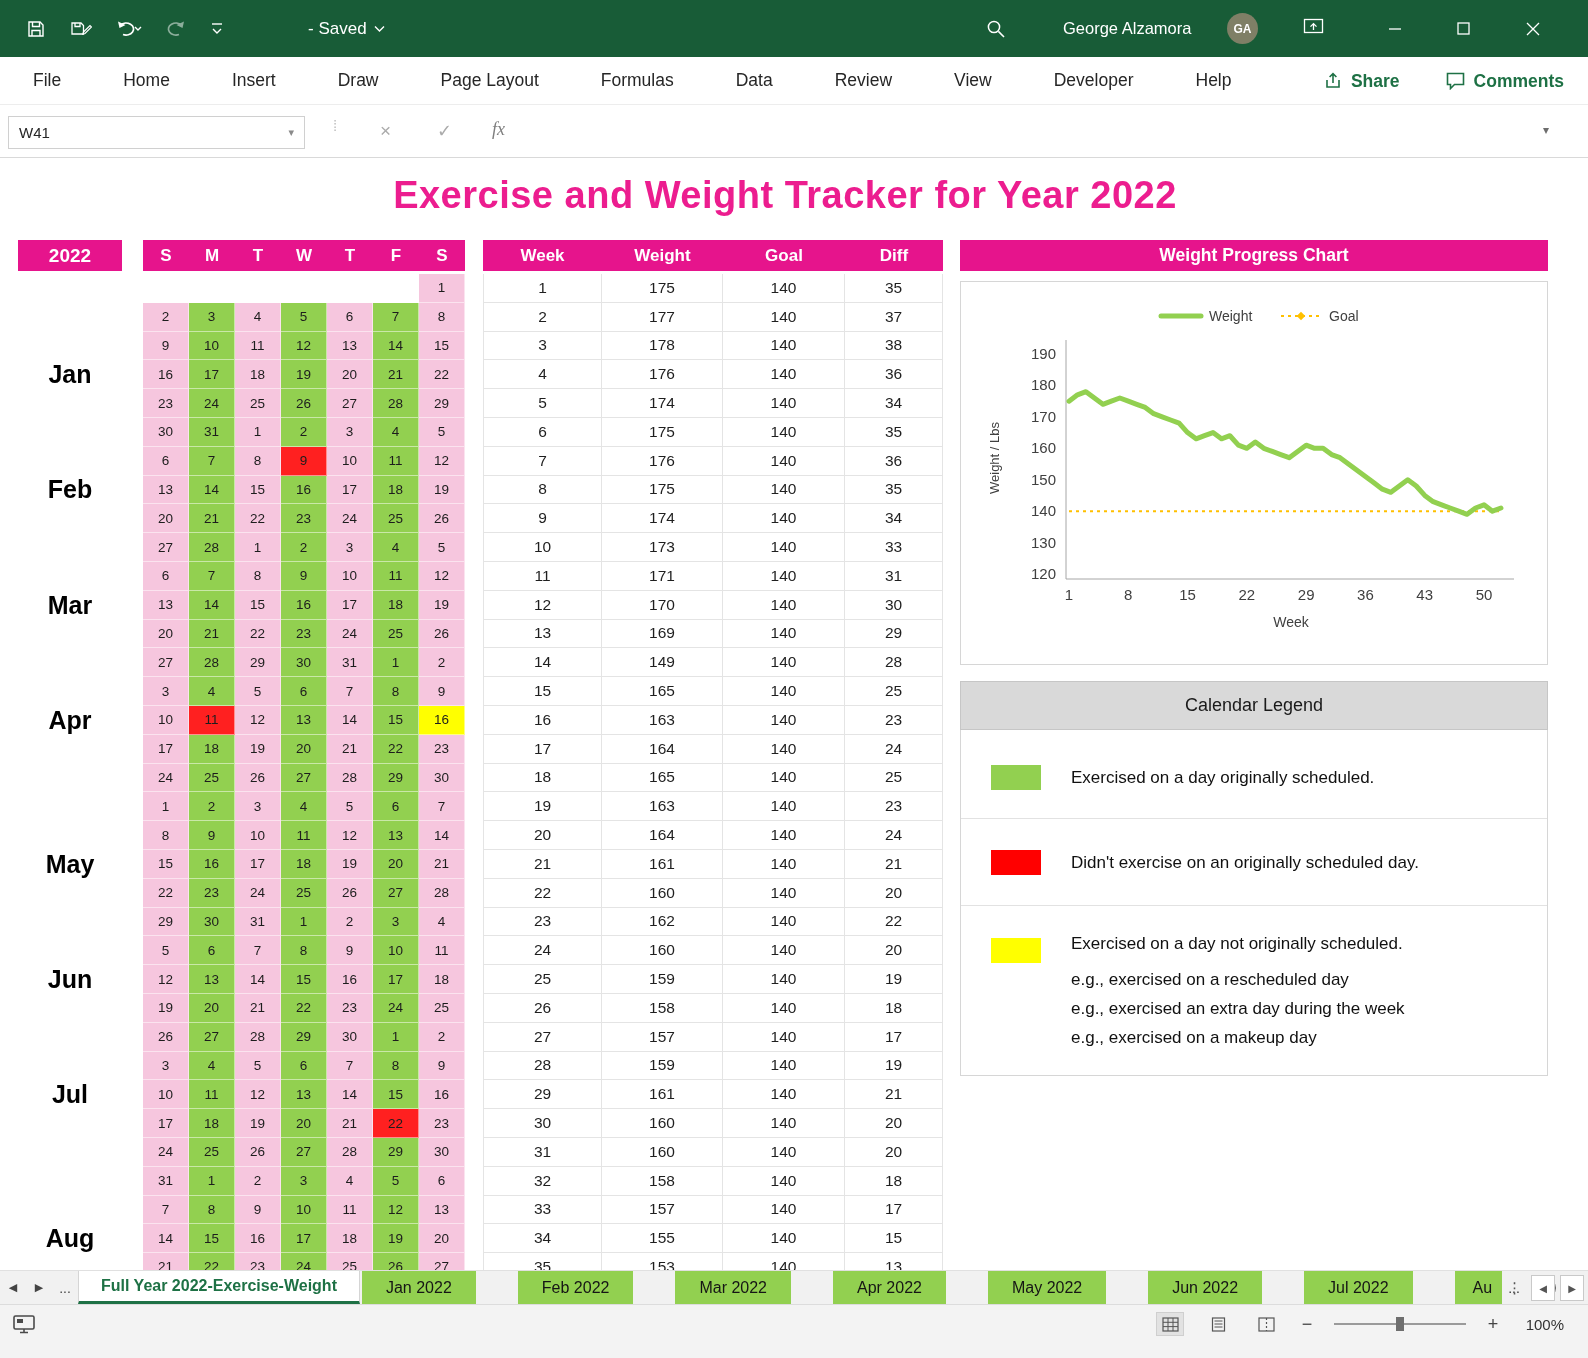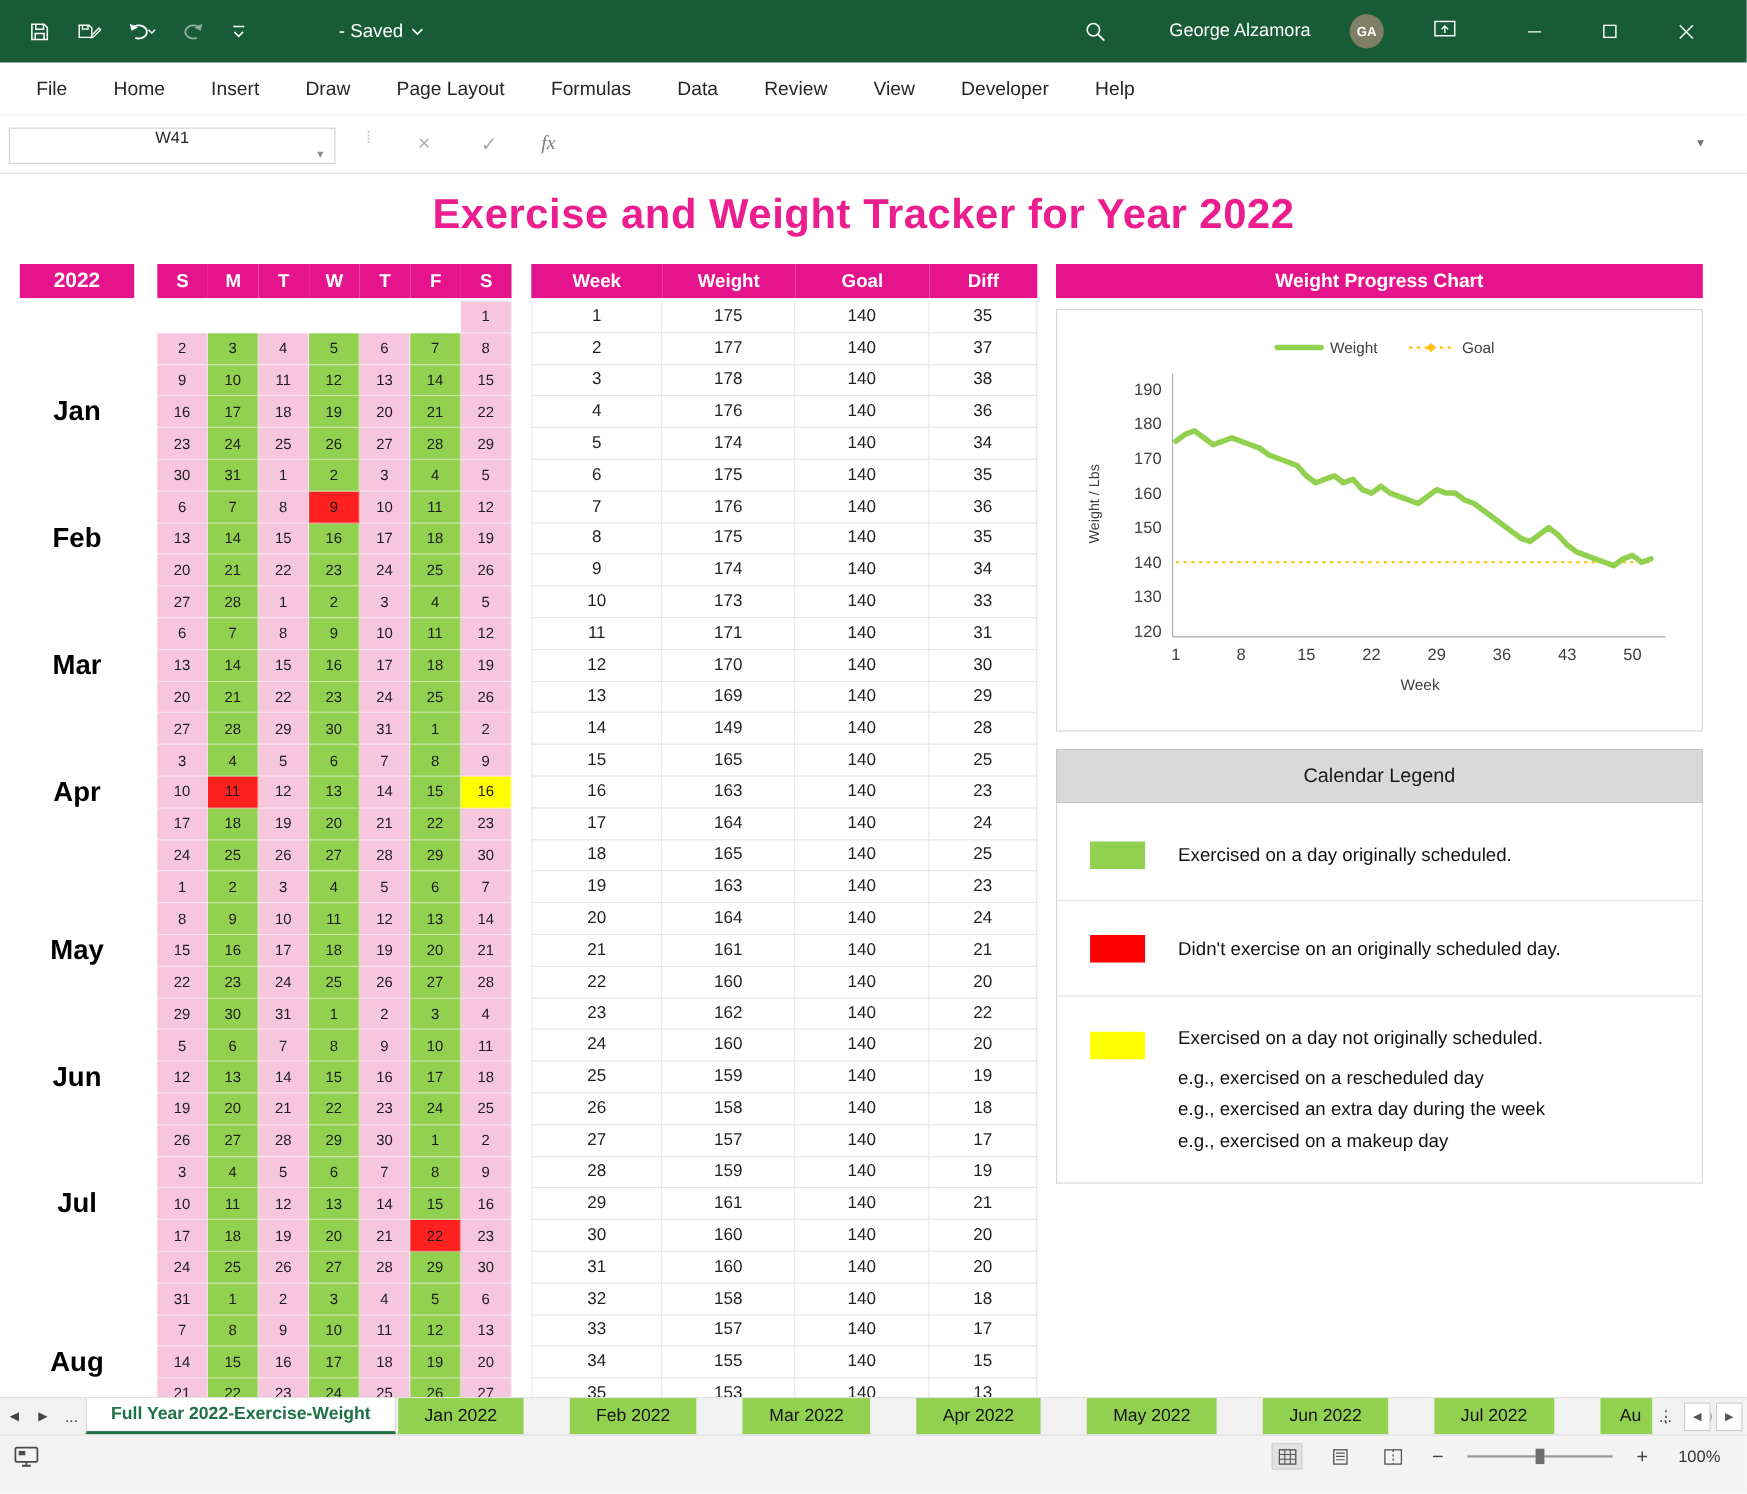--- a/index.html
+++ b/index.html
@@ -22,21 +22,21 @@
   .tb-min{left:1372px;} .tb-max{left:1440px;} .tb-close{left:1510px;}
 
   
   .menubar{position:absolute;left:0;top:57px;width:1588px;height:48px;background:#fff;display:flex;align-items:center;padding-left:12px;border-bottom:1px solid #ededed;}
   .menu-item{padding:0 21px;font-size:17.5px;color:#262626;cursor:default;}
   .mb-right{position:absolute;right:24px;top:0;height:48px;display:flex;align-items:center;gap:46px;}
   .mb-btn{display:flex;align-items:center;gap:9px;color:var(--accent);font-size:17.5px;font-weight:bold;}
 
   
   .formulabar{position:absolute;left:0;top:105px;width:1588px;height:53px;background:#fff;border-bottom:1px solid #d9d9d9;}
-  .namebox{position:absolute;left:8px;top:11px;width:297px;height:33px;border:1px solid #d0d0d0;display:flex;align-items:center;padding:0 10px;font-size:15px;color:#262626;flex-direction:column;}
+  .namebox{position:absolute;left:8px;top:11px;width:297px;height:33px;border:1px solid #d0d0d0;display:flex;align-items:center;padding:0 10px;font-size:15px;color:#262626;}
   .nb-chev{margin-left:auto;color:#8a8a8a;font-size:11px;}
   .fb-dots{position:absolute;left:333px;top:14px;color:#bdbdbd;font-size:15px;line-height:13px;text-align:center;}
   .fb-x{position:absolute;left:380px;top:15px;color:#ababab;font-size:19px;}
   .fb-check{position:absolute;left:437px;top:15px;color:#ababab;font-size:18px;}
   .fb-fx{position:absolute;left:492px;top:14px;color:#7f7f7f;font-size:18px;font-style:italic;font-family:"Liberation Serif",serif;}
   .fb-input{position:absolute;left:537px;top:11px;width:1000px;height:33px;font-size:15px;border:none;outline:none;}
   .fb-expand{position:absolute;left:1543px;top:18px;color:#6d6d6d;font-size:12px;}
 
   
   .content{position:absolute;left:0;top:160px;width:1588px;height:1110px;background:#fff;overflow:hidden;}
@@ -167,33 +167,48 @@
       </svg>
   </span>
   <span class="winbtn tb-close">
     <svg width="14" height="14" viewBox="0 0 14 14">
         <path d="M1 1 L13 13 M13 1 L1 13" stroke="#fff" stroke-width="1.3"></path>
       </svg>
   </span>
 </div>
 
 <div class="menubar">
-  <span id="menu-items" style="display:flex;align-items:center;">
+  <span id="menu-items" style="display:flex;align-items:center;gap:20px;">
       <span class="menu-item">File</span>
       <span class="menu-item">Home</span>
       <span class="menu-item">Insert</span>
       <span class="menu-item">Draw</span>
       <span class="menu-item">Page Layout</span>
       <span class="menu-item">Formulas</span>
       <span class="menu-item">Data</span>
       <span class="menu-item">Review</span>
       <span class="menu-item">View</span>
       <span class="menu-item">Developer</span>
       <span class="menu-item">Help</span>
     </span>
+  <div class="mb-right">
+    <span class="mb-btn">
+      <svg width="18" height="18" viewBox="0 0 18 18">
+          <path d="M3 8v7h12V8" fill="none" stroke="#1E7145" stroke-width="1.6"></path>
+          <path d="M9 11 V2 M5.6 5 L9 1.6 12.4 5" fill="none" stroke="#1E7145" stroke-width="1.6"></path>
+        </svg>
+      <span>Share</span>
+    </span>
+    <span class="mb-btn">
+      <svg width="19" height="18" viewBox="0 0 19 18">
+          <path d="M1.5 1.5 h16 v11 h-9 l-4 4 v-4 h-3z" fill="none" stroke="#1E7145" stroke-width="1.6"></path>
+        </svg>
+      <span>Comments</span>
+    </span>
+  </div>
 </div>
 
 <div class="formulabar">
   <div class="namebox">
     <span>W41</span>
     <span class="nb-chev">▾</span>
   </div>
   <div class="fb-dots">⁞</div>
   <span class="fb-x">×</span>
   <span class="fb-check">✓</span>

